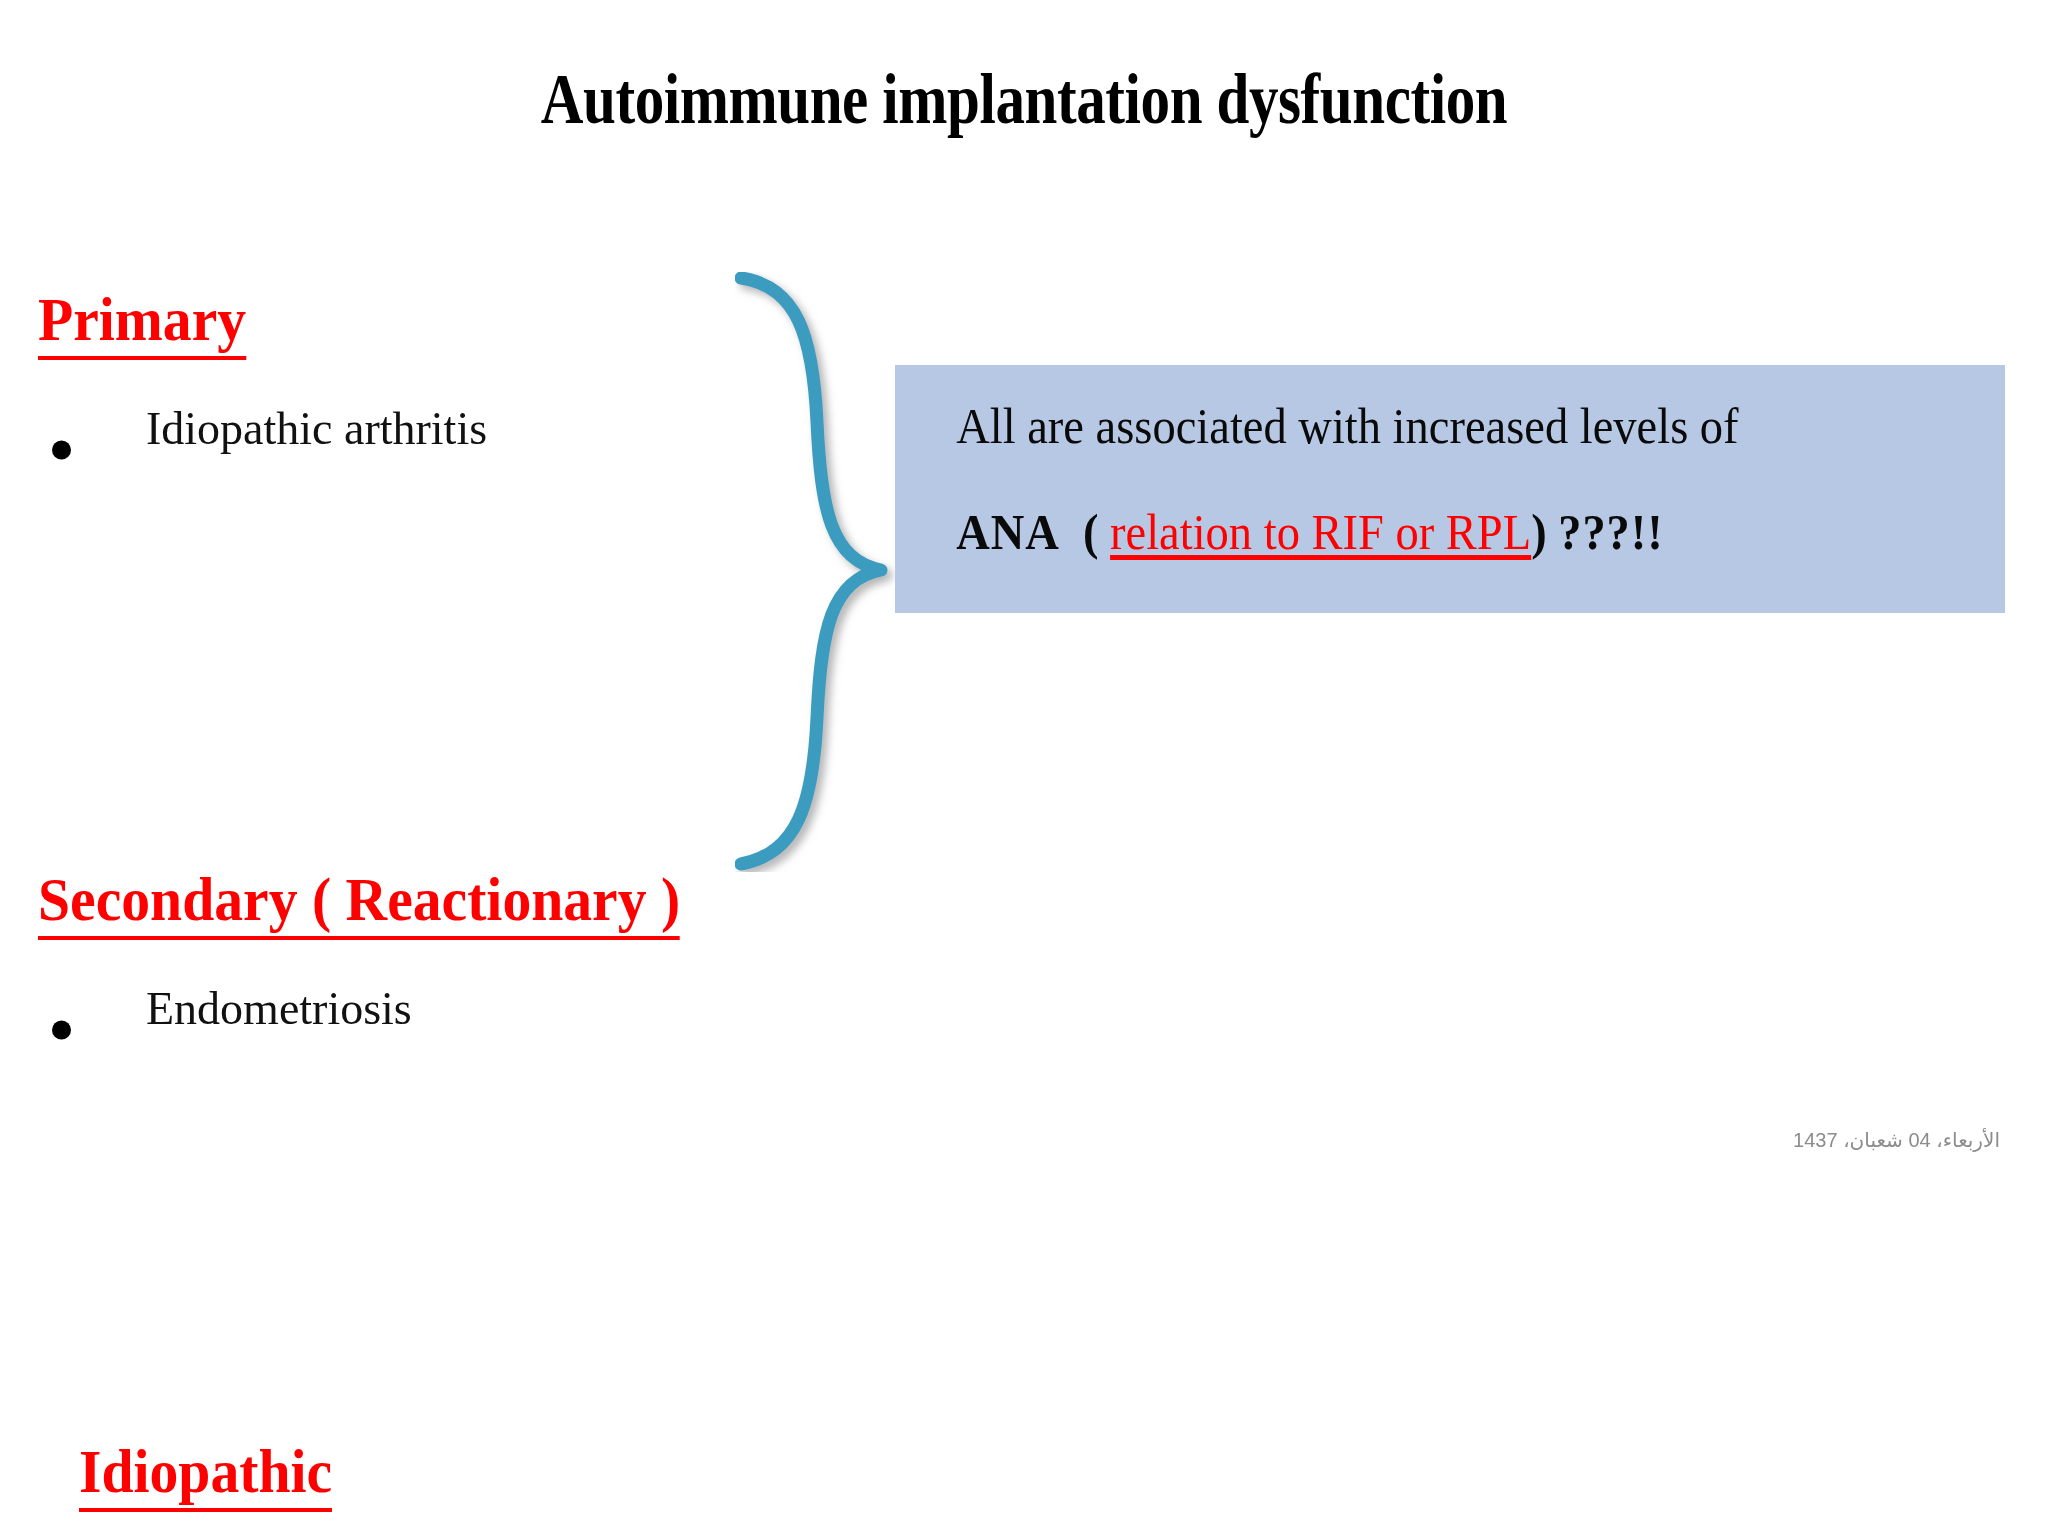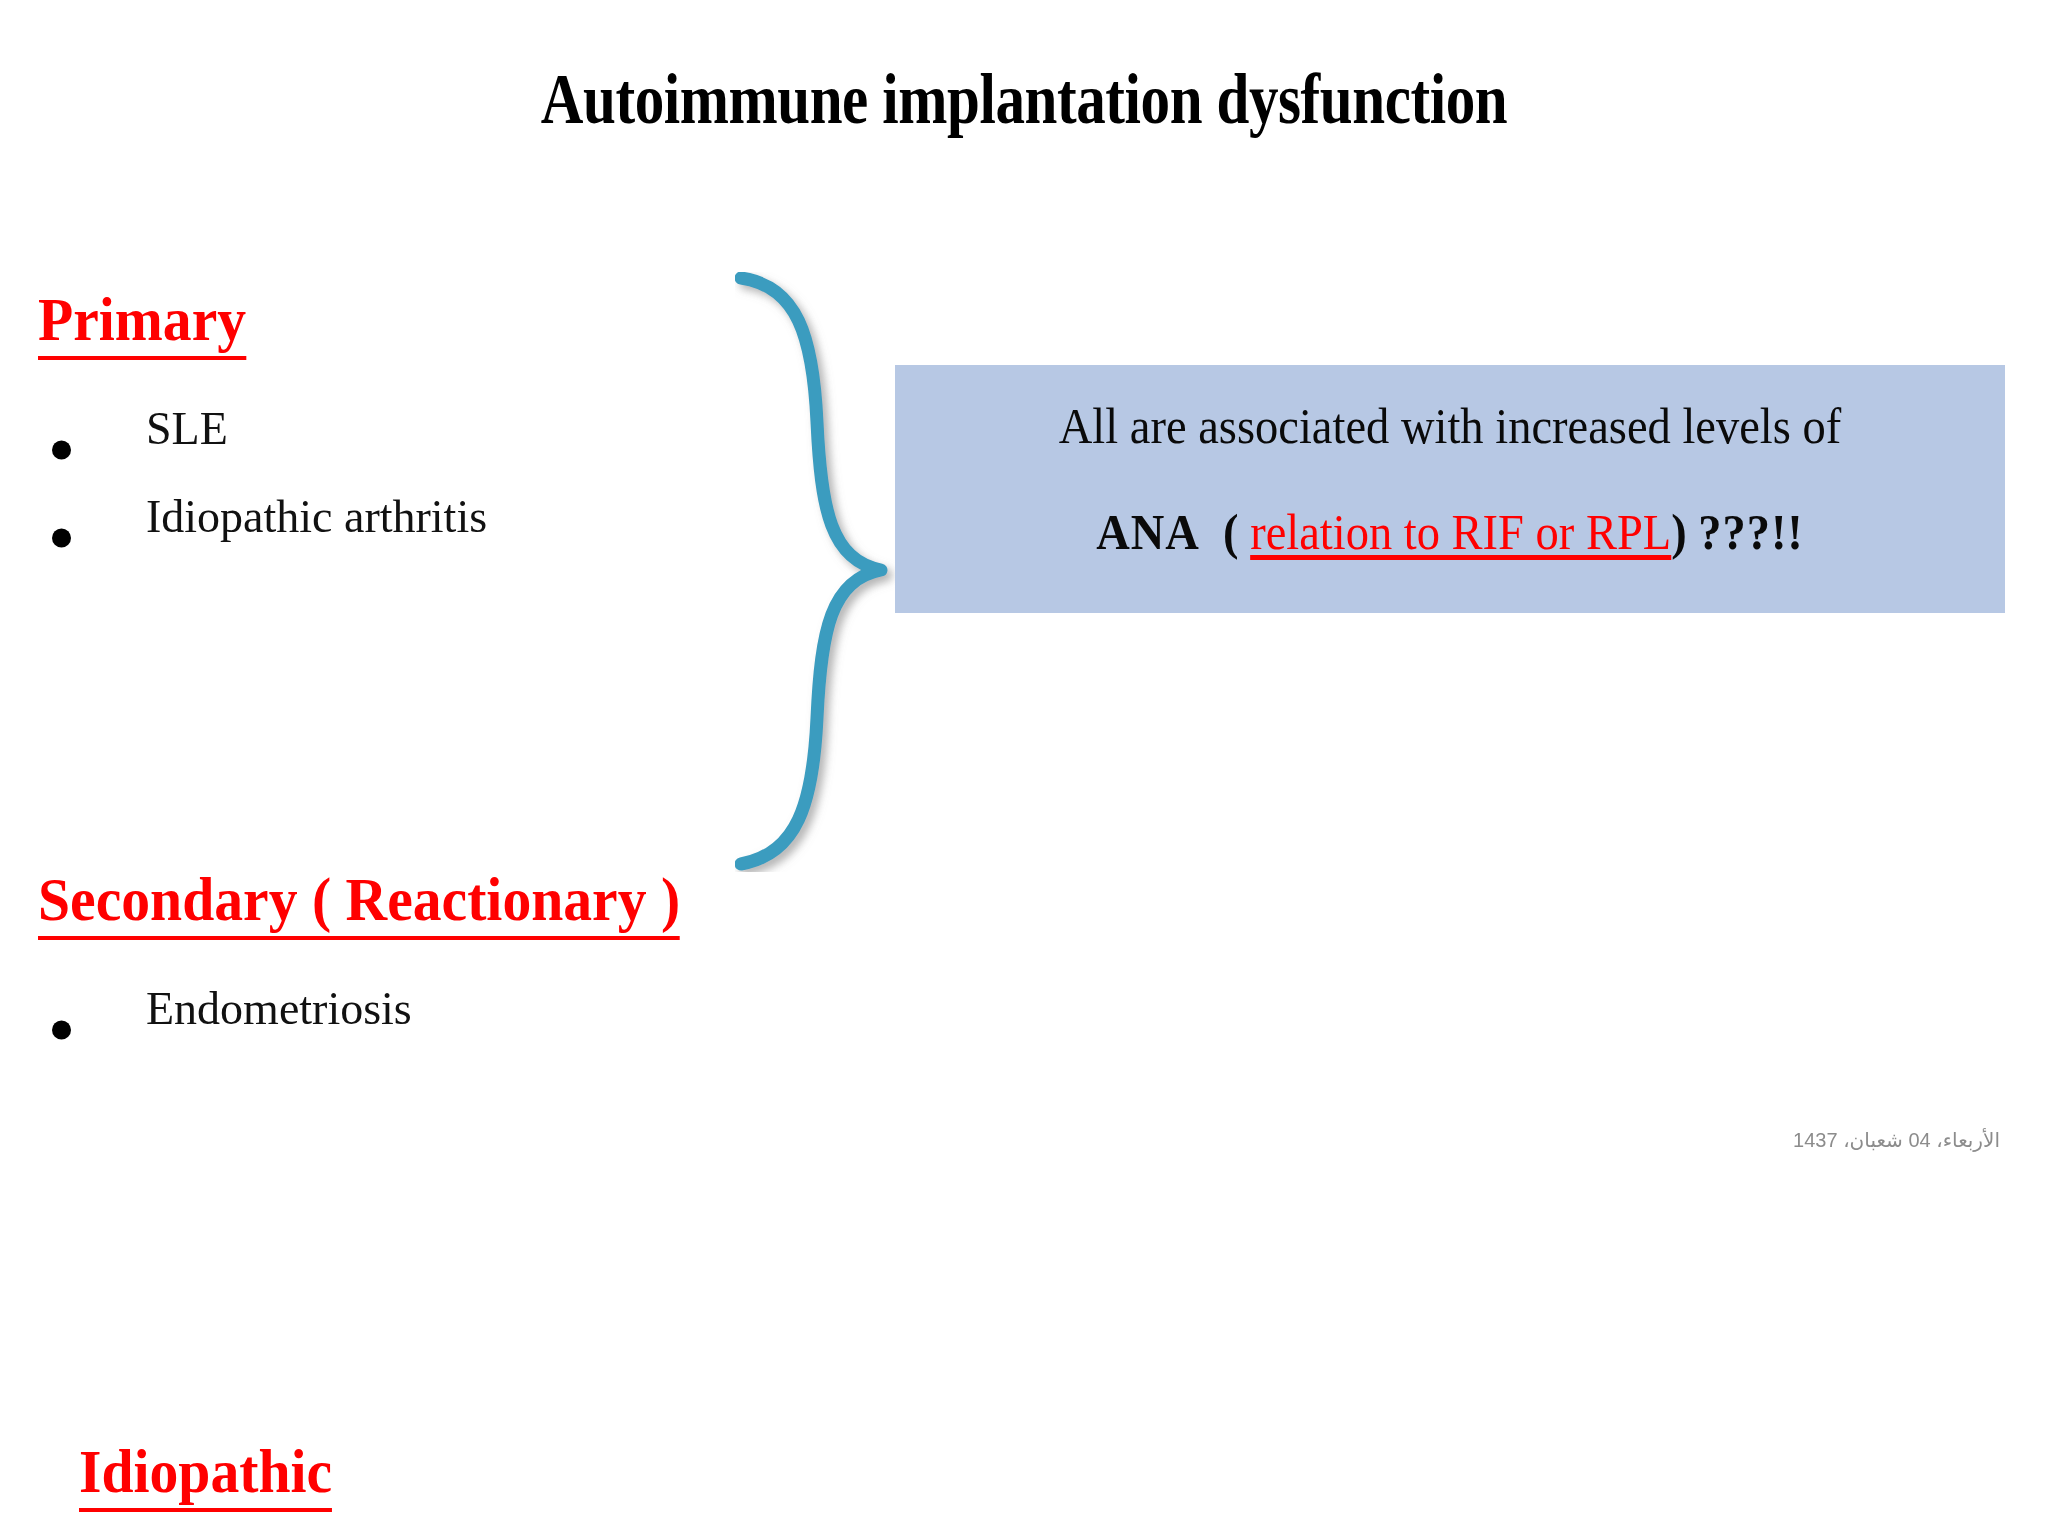--- a/index.html
+++ b/index.html
@@ -111,21 +111,20 @@
   
   #callout-box {
     position: absolute;
     left: 895px;
     top: 365px;
     width: 1110px;
     height: 248px;
     background: #b7c8e4;
     box-sizing: border-box;
     padding: 36px 24px 0 24px;
-    text-align: center;
   }
 
   .callout-line {
     font-family: "Liberation Serif", "DejaVu Serif", serif;
     font-size: 50px;
     color: #0a0a0a;
     line-height: 1.0;
     white-space: nowrap;
     transform: scaleX(0.93);
     transform-origin: 50% 50%;
@@ -167,24 +166,20 @@
 
   <div id="slide-title">Autoimmune implantation dysfunction</div>
 
   <div id="left-column">
 
     <div id="primary-heading-wrap">
       <span class="section-heading">Primary</span>
     </div>
 
     <ul id="primary-list-wrap" class="bullet-list">
-      <li class="bullet-item">
-        <span class="bullet-dot"></span>
-        <span>SLE</span>
-      </li>
       <li class="bullet-item">
         <span class="bullet-dot"></span>
         <span>Idiopathic arthritis</span>
       </li>
     </ul>
 
     <div id="secondary-heading-wrap">
       <span class="section-heading">Secondary ( Reactionary )</span>
     </div>
 

